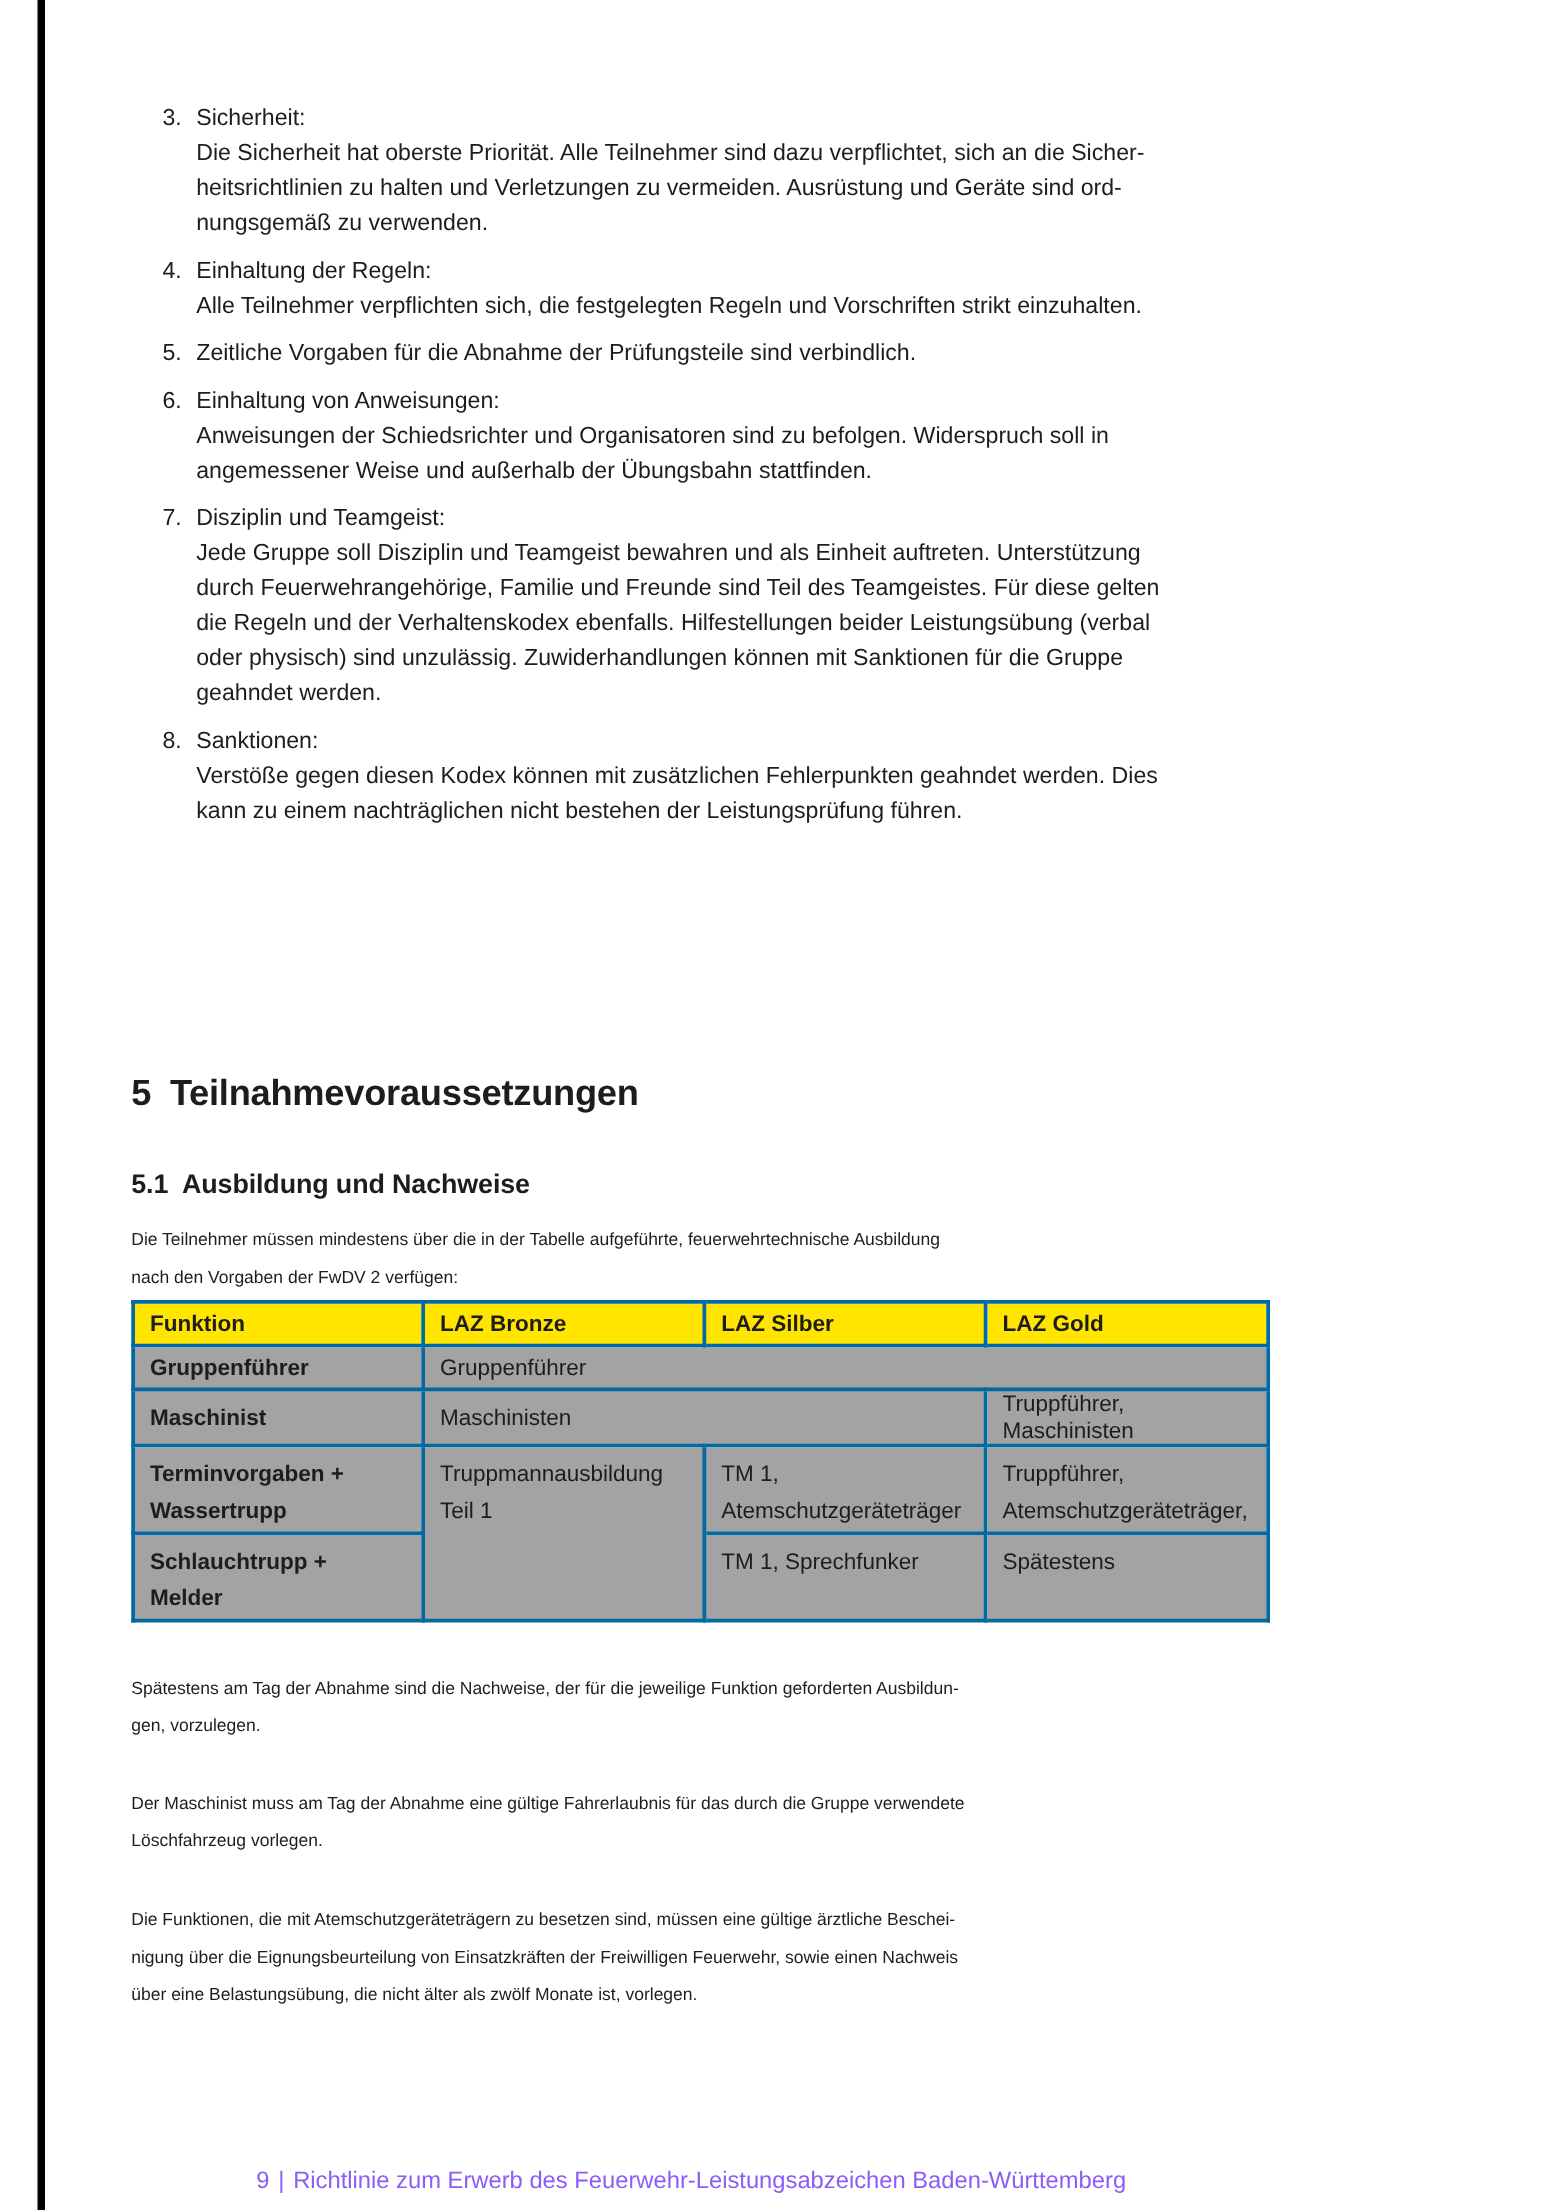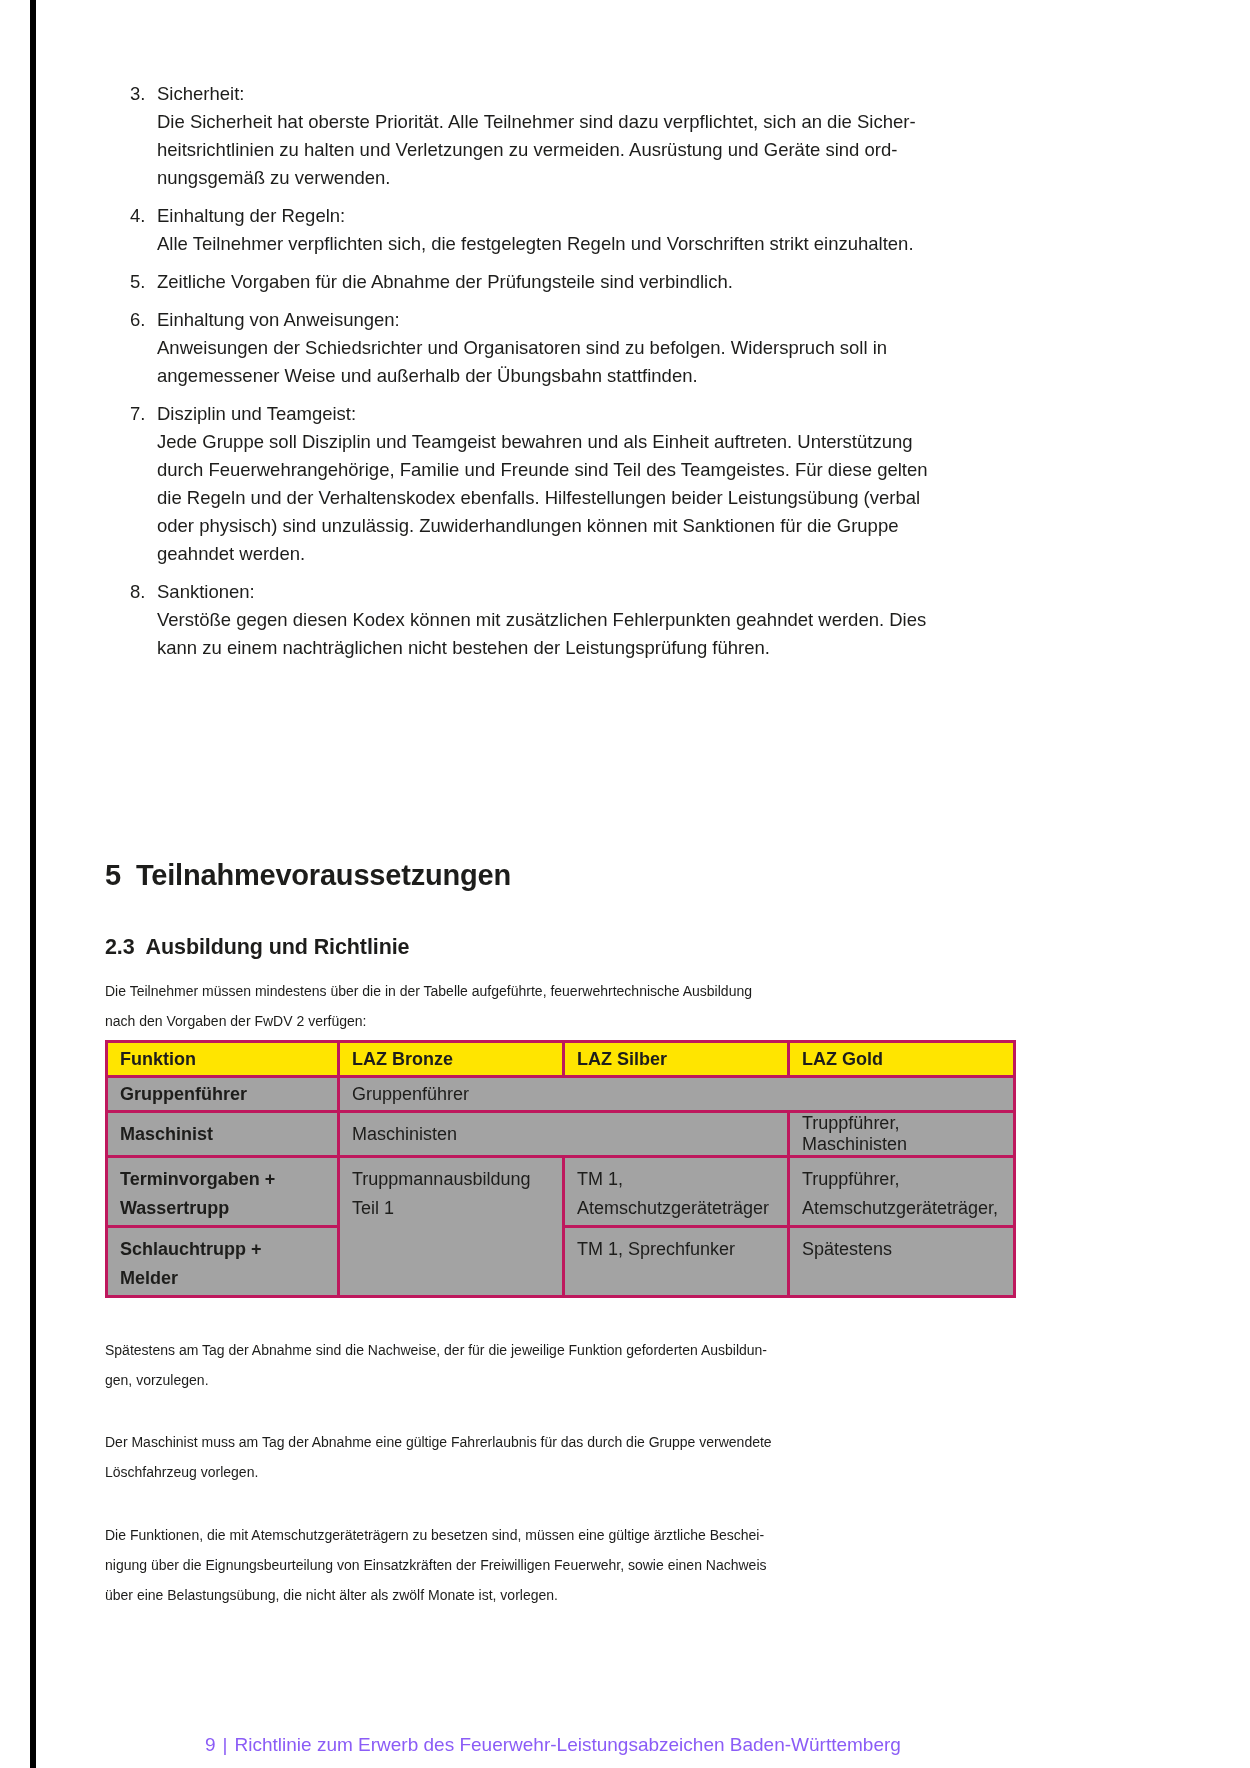--- a/index.html
+++ b/index.html
@@ -38,21 +38,21 @@
 
   
   table.training{
     top:1040px;
     border-collapse:collapse;
     table-layout:fixed;
     width:908px;
     font-size:18px;
   }
   table.training td,table.training th{
-    border:3px solid #be185d;
+    border:3px solid #0369a1;
     padding:0 12px;
     text-align:left;
     vertical-align:middle;
     white-space:pre-line;
     overflow:hidden;
   }
   table.training th{
     background:#ffe500;
     height:32px;
     font-weight:700;
@@ -136,21 +136,21 @@
       </div>
     </div>
 
   </div>
 
   <h1 class="abs sec">
     <span class="h-num">5</span><span>Teilnahmevoraussetzungen</span>
   </h1>
 
   <h2 class="abs subsec">
-    <span class="h-num">2.3</span><span>Ausbildung und Richtlinie</span>
+    <span class="h-num">5.1</span><span>Ausbildung und Nachweise</span>
   </h2>
 
   <div class="abs para intro pre">Die Teilnehmer müssen mindestens über die in der Tabelle aufgeführte, feuerwehrtechnische Ausbildung
 nach den Vorgaben der FwDV 2 verfügen:</div>
 
   <table class="abs training">
     <colgroup>
       <col style="width:232px">
         <col style="width:225px">
         <col style="width:225px">

